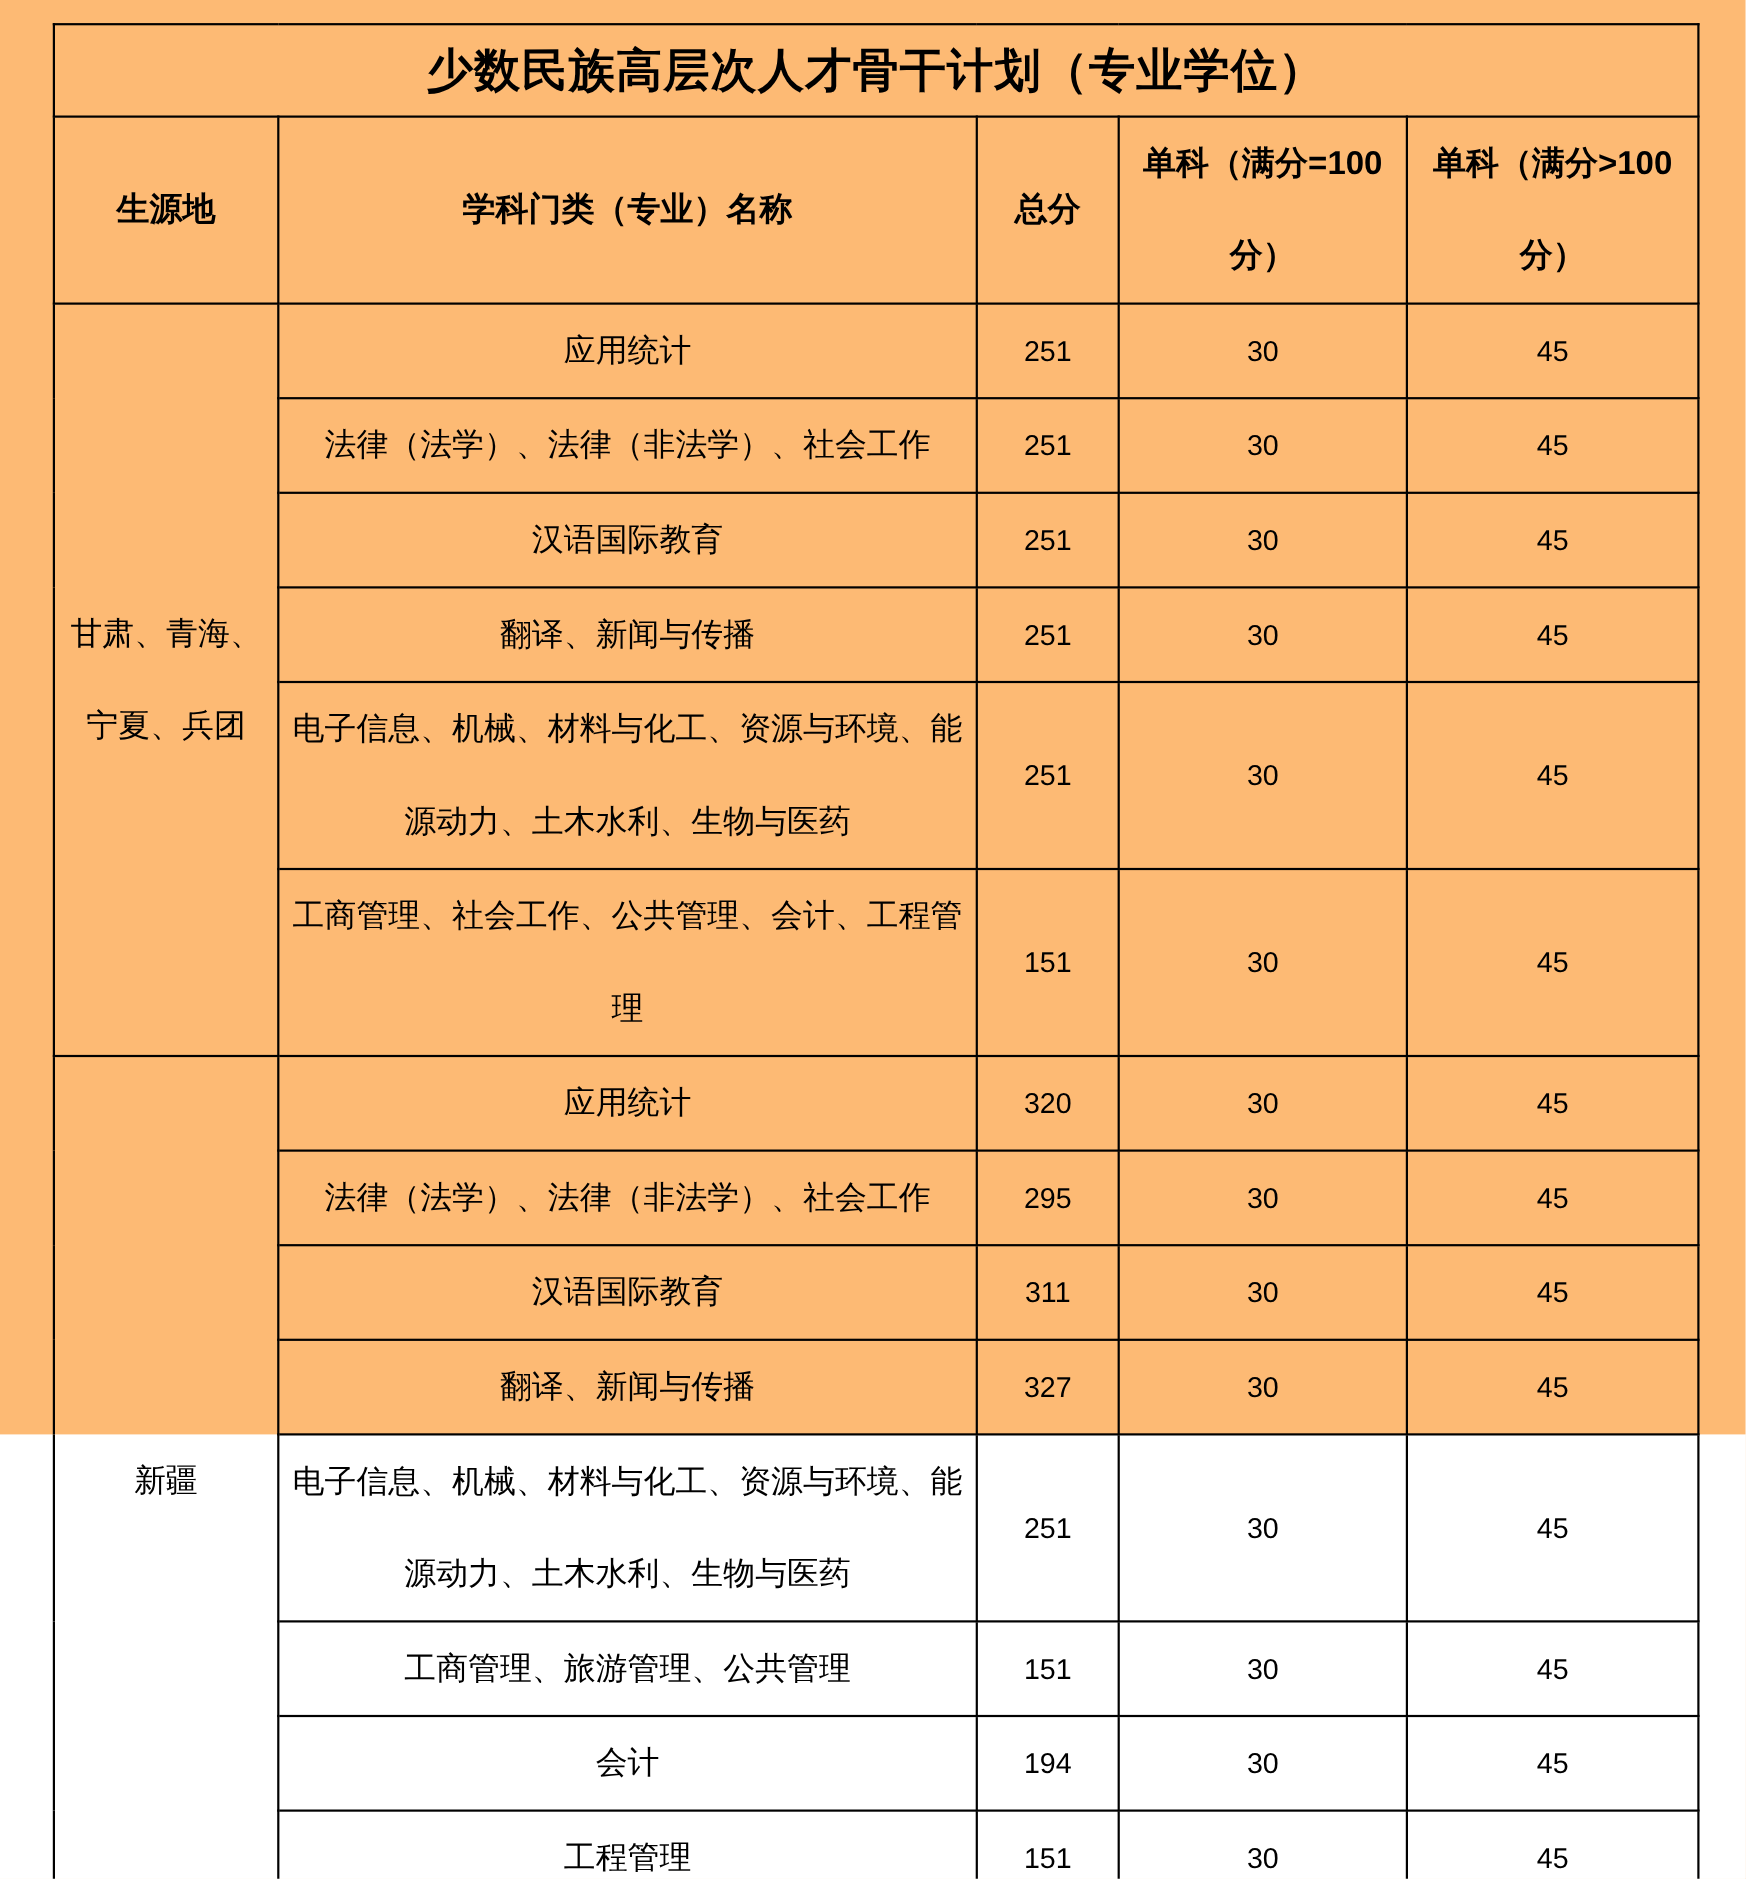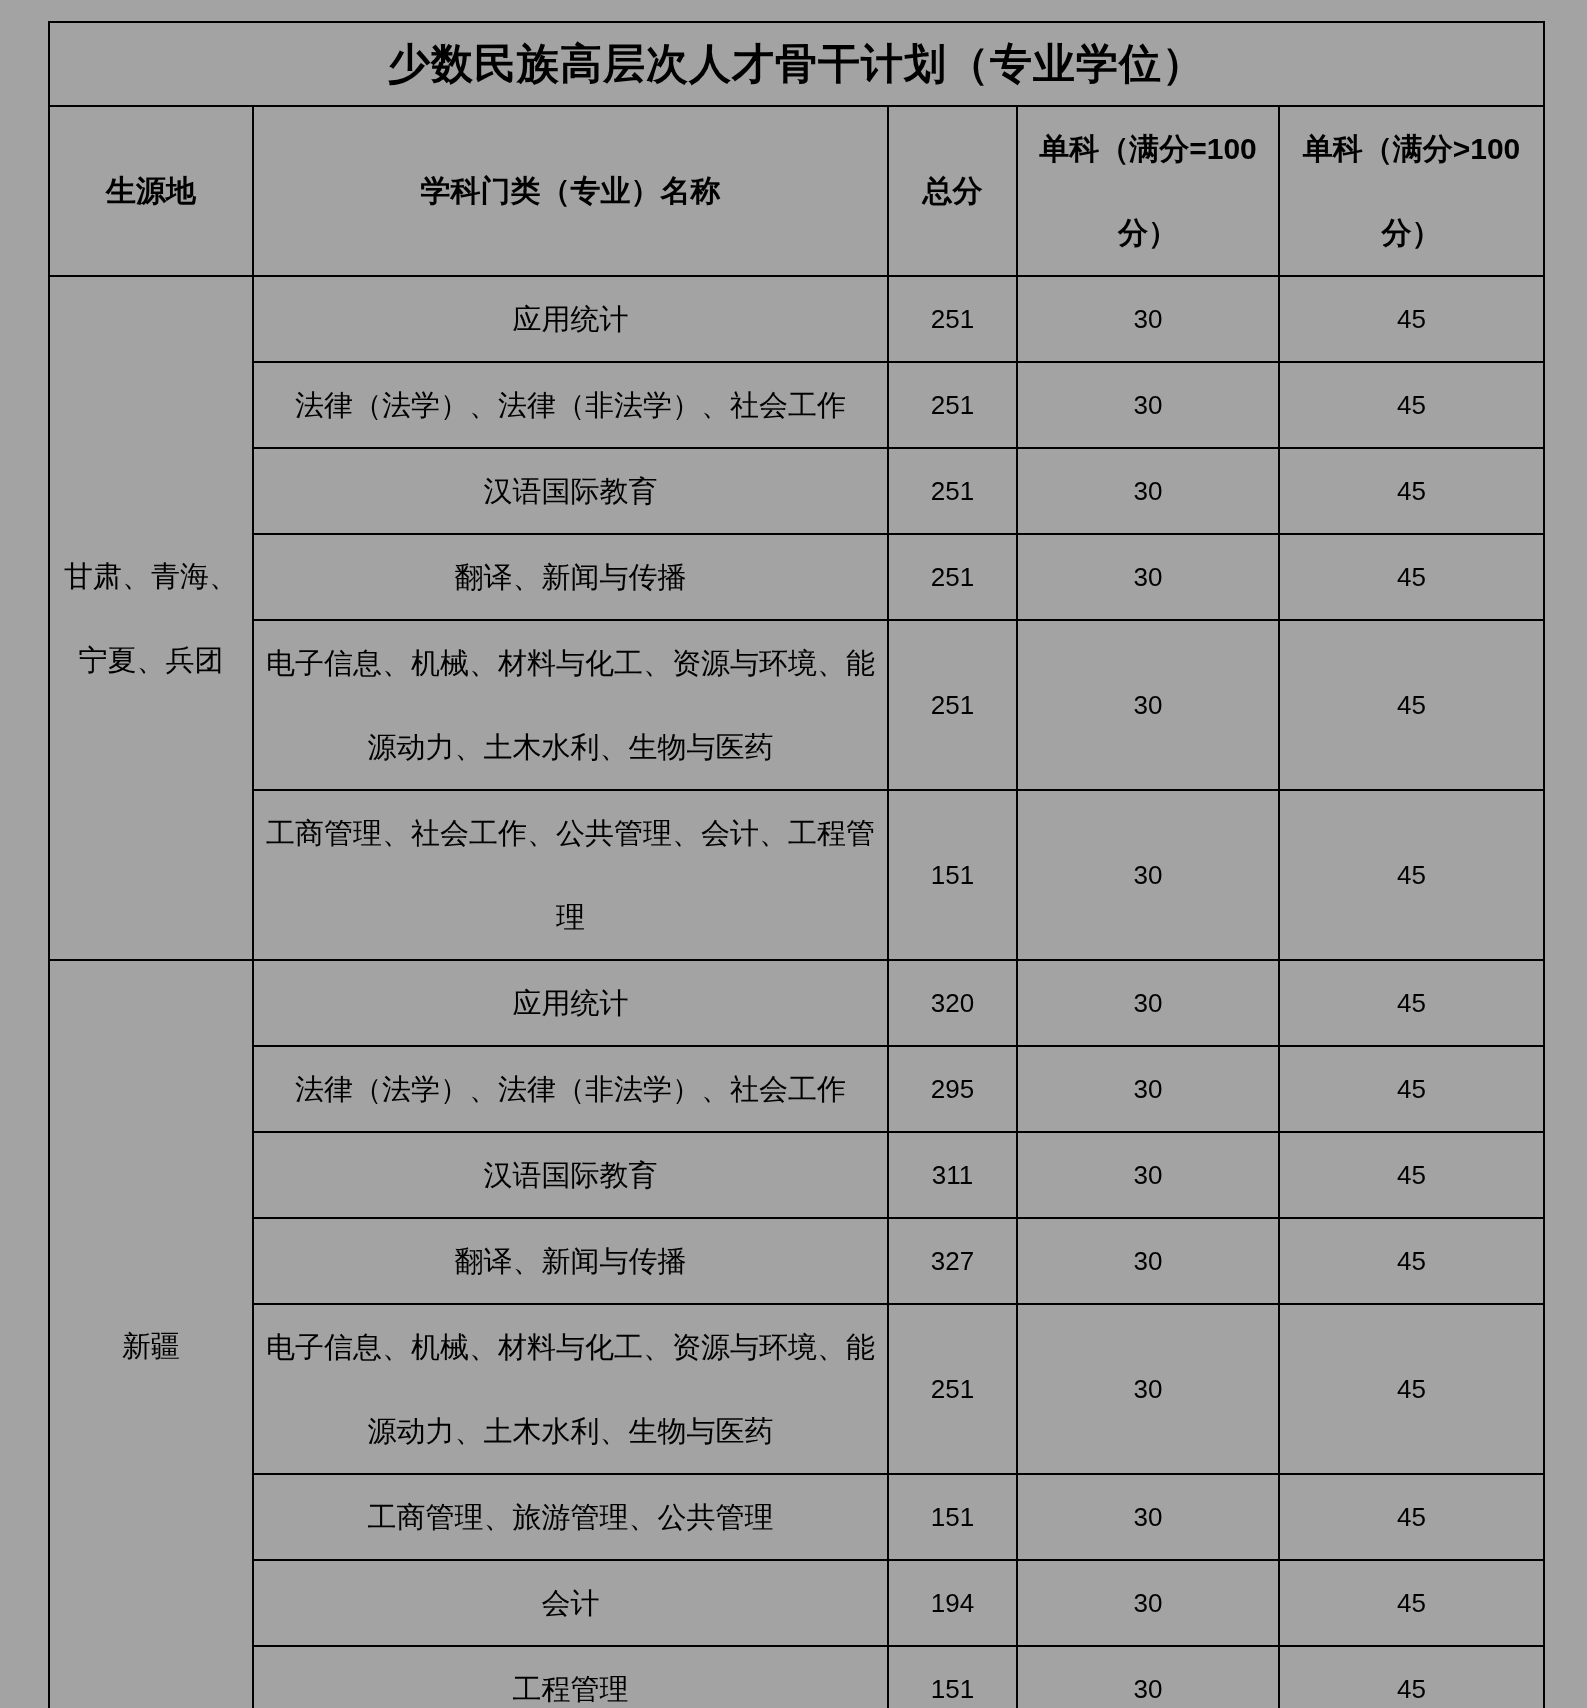--- a/index.html
+++ b/index.html
@@ -2,21 +2,21 @@
 <html><head>
 <meta charset="utf-8">
 <style>
   * { margin: 0; padding: 0; box-sizing: border-box; }
   html, body {
     width: 1587px; height: 1708px;
     background: #ffffff;
     color: #000000;
     font-family: "Liberation Sans", sans-serif;
   }
-  .page { position: relative; width: 1587px; height: 1708px; background: #a3a3a3; }
+  .page { position: relative; width: 1587px; height: 1304px; background: #fdba74; }
   table.score-table {
     position: absolute; left: 48px; top: 21px;
     width: 1495px;
     border-collapse: collapse;
     table-layout: fixed;
   }
   td {
     border: 2px solid #000000;
     text-align: center;
     vertical-align: middle;

